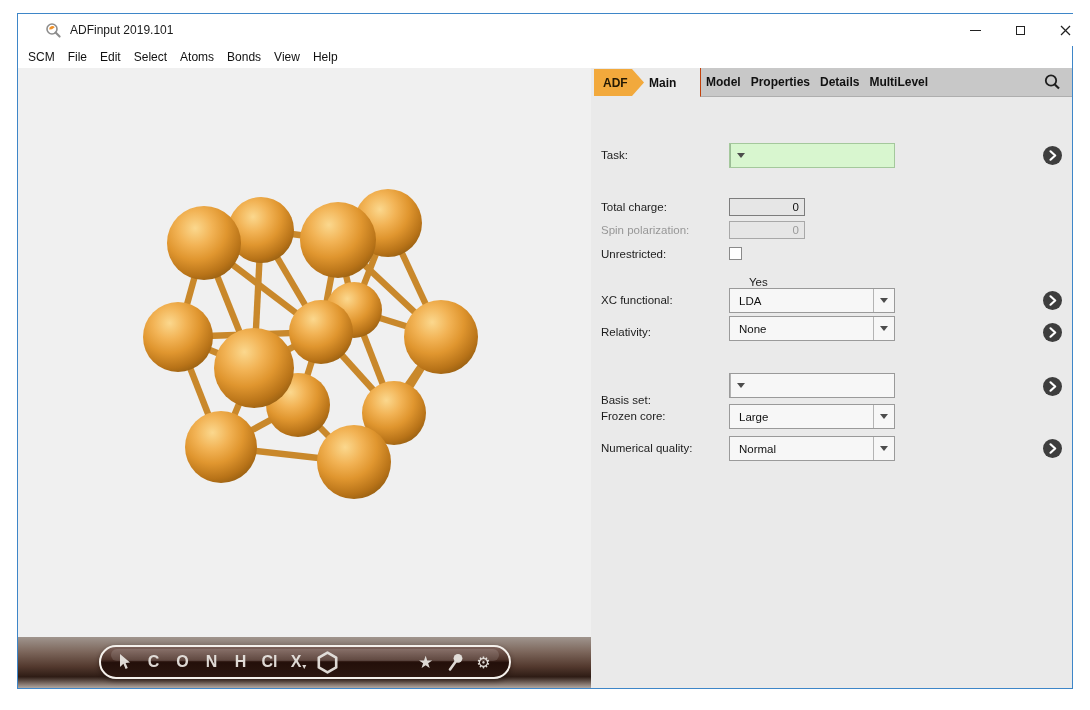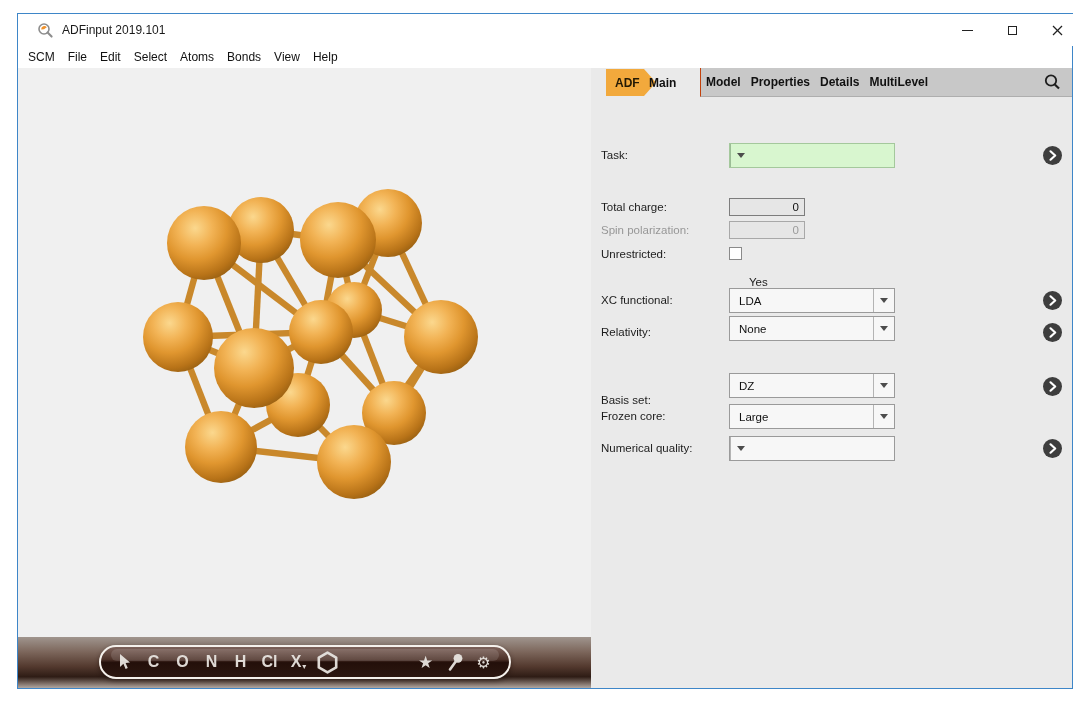--- a/index.html
+++ b/index.html
@@ -3,21 +3,21 @@
 <meta charset="utf-8">
 <style>
   * { margin:0; padding:0; box-sizing:border-box; }
   html,body { width:1090px; height:710px; }
   body { font-family:"Liberation Sans", sans-serif; background:#ffffff; position:relative; overflow:hidden; }
 
   .window { position:absolute; left:17px; top:13px; width:1056px; height:676px;
             border:1px solid #3e86c8; background:#ffffff; }
 
   
-  .titlebar { position:absolute; left:8px; top:0; width:100%; height:32px; background:#ffffff; display:flex; align-items:center; }
+  .titlebar { position:absolute; left:16px; top:0; width:100%; height:32px; background:#ffffff; display:flex; align-items:center; }
   .app-icon { margin-left:11px; width:17px; height:17px; flex:0 0 auto; }
   .title-text { margin-left:8px; font-size:12px; color:#1a1a1a; }
   .win-controls { margin-left:auto; display:flex; height:100%; }
   .win-btn { width:45px; height:100%; display:flex; align-items:center; justify-content:center; }
   .glyph-min { width:11px; height:0; border-top:1px solid #222; }
   .glyph-max { width:9px; height:9px; border:1px solid #222; }
 
   
   .menubar { position:absolute; left:0; top:32px; width:100%; height:22px; background:#ffffff; display:flex; align-items:center; padding-left:8px; }
   .menu-item { font-size:12px; color:#111; margin-right:9px; padding:2px 2px; }
@@ -41,21 +41,21 @@
   .tool .dn-caret { font-family:"DejaVu Sans", sans-serif; font-size:8px; margin-left:1px; margin-top:8px; }
   .pill-spacer { flex:1; }
 
   
   .panel { position:absolute; left:573px; top:0; width:481px; height:620px; background:#eaeaea; }
 
   .tabbar { position:absolute; left:0; top:0; width:100%; height:29px; }
   .adf-tab { position:absolute; left:3px; top:1px; width:50px; height:27px; background:#f2a93c;
              clip-path:polygon(0 0, 38px 0, 100% 50%, 38px 100%, 0 100%);
              display:flex; align-items:center; padding-left:9px; font-size:12px; font-weight:bold; color:#241a04;
-             filter:drop-shadow(0 1px 1px rgba(130,85,10,.55));margin-left:12px; }
+             filter:drop-shadow(0 1px 1px rgba(130,85,10,.55)); }
   .main-tab { position:absolute; left:46px; top:0; height:29px; display:flex; align-items:center; padding:0 12px;
               font-size:12px; font-weight:bold; color:#111; }
   .tab-strip { position:absolute; left:109px; right:0; top:0; height:29px; background:#c8c8c8;
                border-left:1px solid #c2410c; border-bottom:1px solid #aeaeae;
                display:flex; align-items:center; }
   .strip-tab { font-size:12px; font-weight:bold; color:#111; padding:0 5px; }
   .search-btn { margin-left:auto; margin-right:10px; display:flex; align-items:center; }
 
   
   .flabel { position:absolute; left:10px; font-size:11.5px; color:#1c1c1c; }
@@ -263,36 +263,36 @@
         <span class="dd-text">None</span>
         <span class="dd-caret"></span>
       </div>
       <svg class="arrow-btn" style="top:255px;" viewBox="0 0 19 19">
         <circle cx="9.5" cy="9.5" r="9.5" fill="#3e3e3e"></circle>
         <path d="M7.5 5.3 L12.2 9.5 L7.5 13.7" fill="none" stroke="#fff" stroke-width="2.2" stroke-linecap="round" stroke-linejoin="round"></path>
       </svg>
 
       <div class="flabel" style="top:326px;">Basis set:</div>
       <div class="dd" style="top:305px;">
-        <span class="dd-text">DZ</span>
         <span class="dd-caret"></span>
       </div>
       <svg class="arrow-btn" style="top:309px;" viewBox="0 0 19 19">
         <circle cx="9.5" cy="9.5" r="9.5" fill="#3e3e3e"></circle>
         <path d="M7.5 5.3 L12.2 9.5 L7.5 13.7" fill="none" stroke="#fff" stroke-width="2.2" stroke-linecap="round" stroke-linejoin="round"></path>
       </svg>
 
       <div class="flabel" style="top:342px;">Frozen core:</div>
       <div class="dd" style="top:336px;">
         <span class="dd-text">Large</span>
         <span class="dd-caret"></span>
       </div>
 
       <div class="flabel" style="top:374px;">Numerical quality:</div>
       <div class="dd" style="top:368px;">
+        <span class="dd-text">Normal</span>
         <span class="dd-caret"></span>
       </div>
       <svg class="arrow-btn" style="top:371px;" viewBox="0 0 19 19">
         <circle cx="9.5" cy="9.5" r="9.5" fill="#3e3e3e"></circle>
         <path d="M7.5 5.3 L12.2 9.5 L7.5 13.7" fill="none" stroke="#fff" stroke-width="2.2" stroke-linecap="round" stroke-linejoin="round"></path>
       </svg>
 
     </div>
   </div>
 </div>

